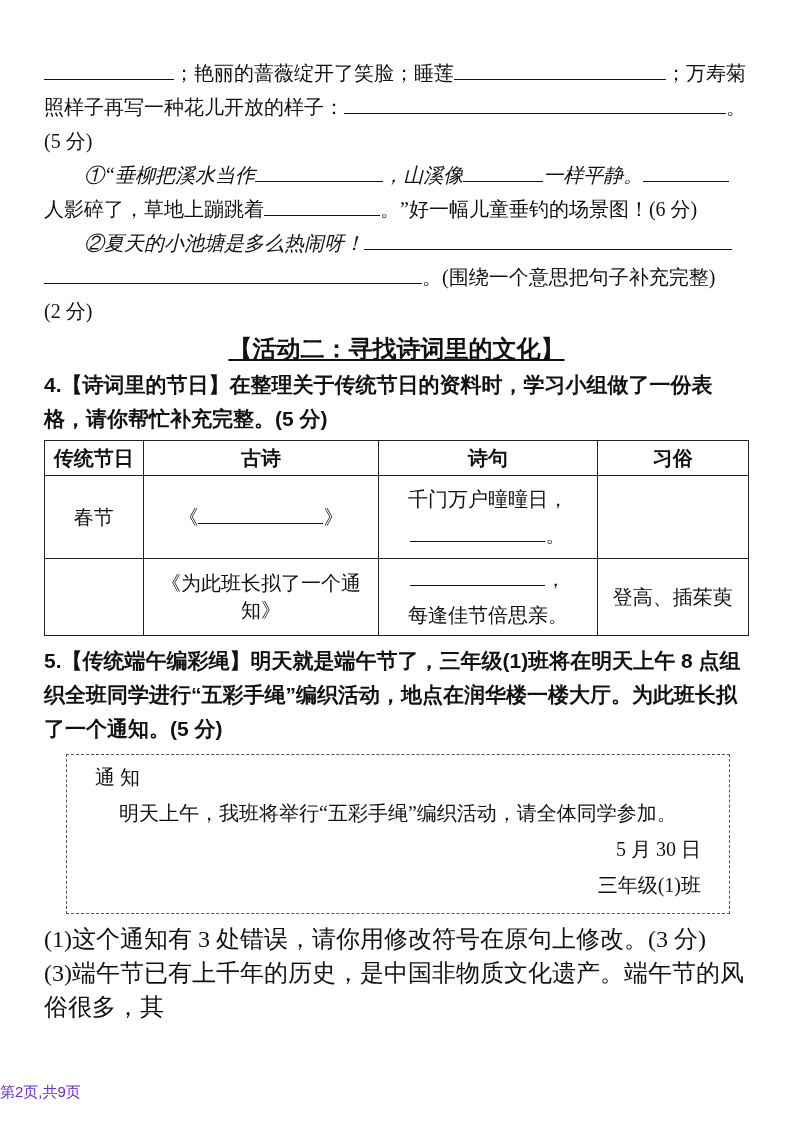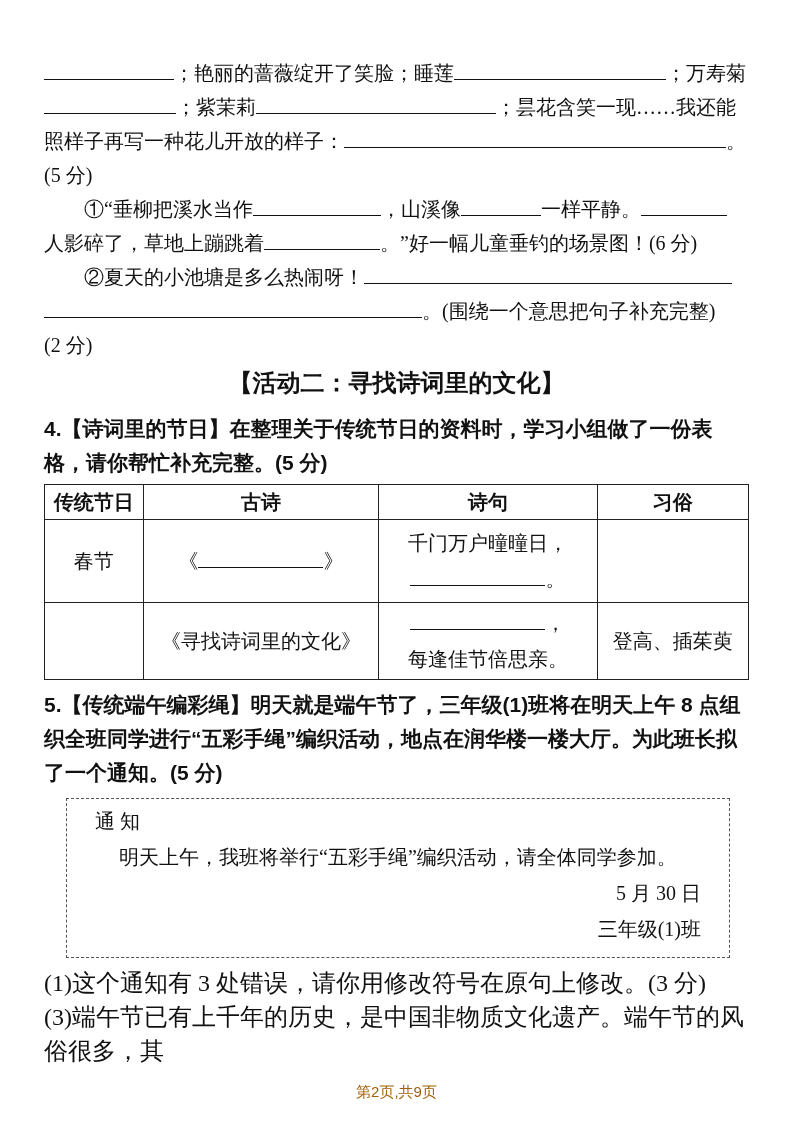--- a/index.html
+++ b/index.html
@@ -5,25 +5,25 @@
   html,body{margin:0;padding:0;}
   body{
     width:793px;height:1122px;position:relative;overflow:hidden;
     background:#ffffff;color:#111;
     font-family:"Liberation Serif","DejaVu Serif",serif;
   }
   .page{padding:56px 44px 0 44px;}
   .line{font-size:20px;line-height:34px;margin:0;white-space:nowrap;overflow:hidden;}
   .wrapline{font-size:21px;line-height:34px;margin:0;}
   .bold-stem{font-family:"Liberation Sans","DejaVu Sans",sans-serif;font-weight:700;}
-  .indent2{padding-left:40px;}
+  .indent2{padding-left:40px;font-style:italic;}
   .blank{display:inline-block;height:2px;border-bottom:1.6px solid #111;}
   .section-heading{
-    text-align:center;font-size:24px;line-height:34px;margin:4px 0 12px 0;
-    font-family:"Liberation Sans","DejaVu Sans",sans-serif;font-weight:700;
+    text-align:center;font-size:24px;line-height:34px;margin:4px 0 2px 0;
+    font-family:"Liberation Sans","DejaVu Sans",sans-serif;font-weight:700;text-decoration:underline;
   }
   table.qtable{width:100%;border-collapse:collapse;table-layout:fixed;margin:4px 0 8px 0;}
   table.qtable th, table.qtable td{
     border:1.6px solid #222;text-align:center;vertical-align:middle;
     font-size:20px;padding:2px 4px;
   }
   table.qtable th{
     font-family:"Liberation Sans","DejaVu Sans",sans-serif;font-weight:700;
     height:30px;
   }
@@ -35,33 +35,32 @@
     border:1.6px dashed #555;
     padding:4px 28px 10px 28px;
     font-size:20px;line-height:36px;
   }
   .notice-title{}
   .notice-body{text-indent:24px;}
   .notice-date,.notice-signature{text-align:right;}
   .subline{font-size:24px;line-height:34px;margin:0;}
   .footer{
     position:absolute;bottom:20px;left:0;width:100%;
-    text-align:center;font-size:15px;color:#a16207;
+    text-align:left;font-size:15px;color:#6d28d9;
     font-family:"Liberation Sans","DejaVu Sans",sans-serif;
     margin-top:16px;
   }
 </style>
 </head>
 <body>
 
 <div class="page">
 
   <p class="line"><span class="blank" style="width:130px"></span><span>；艳丽的蔷薇绽开了笑脸；睡莲</span><span class="blank" style="width:212px"></span><span>；万寿菊</span></p>
 
-  <p class="line"><span class="blank" style="width:132px"></span><span>；紫茉莉</span><span class="blank" style="width:240px"></span><span>；昙花含笑一现……我还能</span></p>
 
   <p class="line"><span>照样子再写一种花儿开放的样子：</span><span class="blank" style="width:382px"></span><span>。</span></p>
 
   <p class="line">(5 分)</p>
 
 
   <p class="line indent2"><span>①“垂柳把溪水当作</span><span class="blank" style="width:128px"></span><span>，山溪像</span><span class="blank" style="width:80px"></span><span>一样平静。</span><span class="blank" style="width:86px"></span></p>
 
 
   <p class="line"><span>人影碎了，草地上蹦跳着</span><span class="blank" style="width:116px"></span><span>。”好一幅儿童垂钓的场景图！(6 分)</span></p>
@@ -94,21 +93,21 @@
       <td>春节</td>
       <td><span>《</span><span class="blank" style="width:125px"></span><span>》</span></td>
       <td>
         <div class="verse-line">千门万户曈曈日，</div>
         <div class="verse-line"><span class="blank" style="width:135px"></span><span>。</span></div>
       </td>
       <td></td>
     </tr>
     <tr class="row-mid">
       <td></td>
-      <td>《寻找诗词里的文化》</td>
+      <td>《为此班长拟了一个通知》</td>
       <td>
         <div class="verse-line"><span class="blank" style="width:135px"></span><span>，</span></div>
         <div class="verse-line">每逢佳节倍思亲。</div>
       </td>
       <td>登高、插茱萸</td>
     </tr>
   </tbody>
     </table>
 
   <p class="wrapline bold-stem">5.【传统端午编彩绳】明天就是端午节了，三年级(1)班将在明天上午 8 点组织全班同学进行“五彩手绳”编织活动，地点在润华楼一楼大厅。为此班长拟了一个通知。(5 分)</p>

